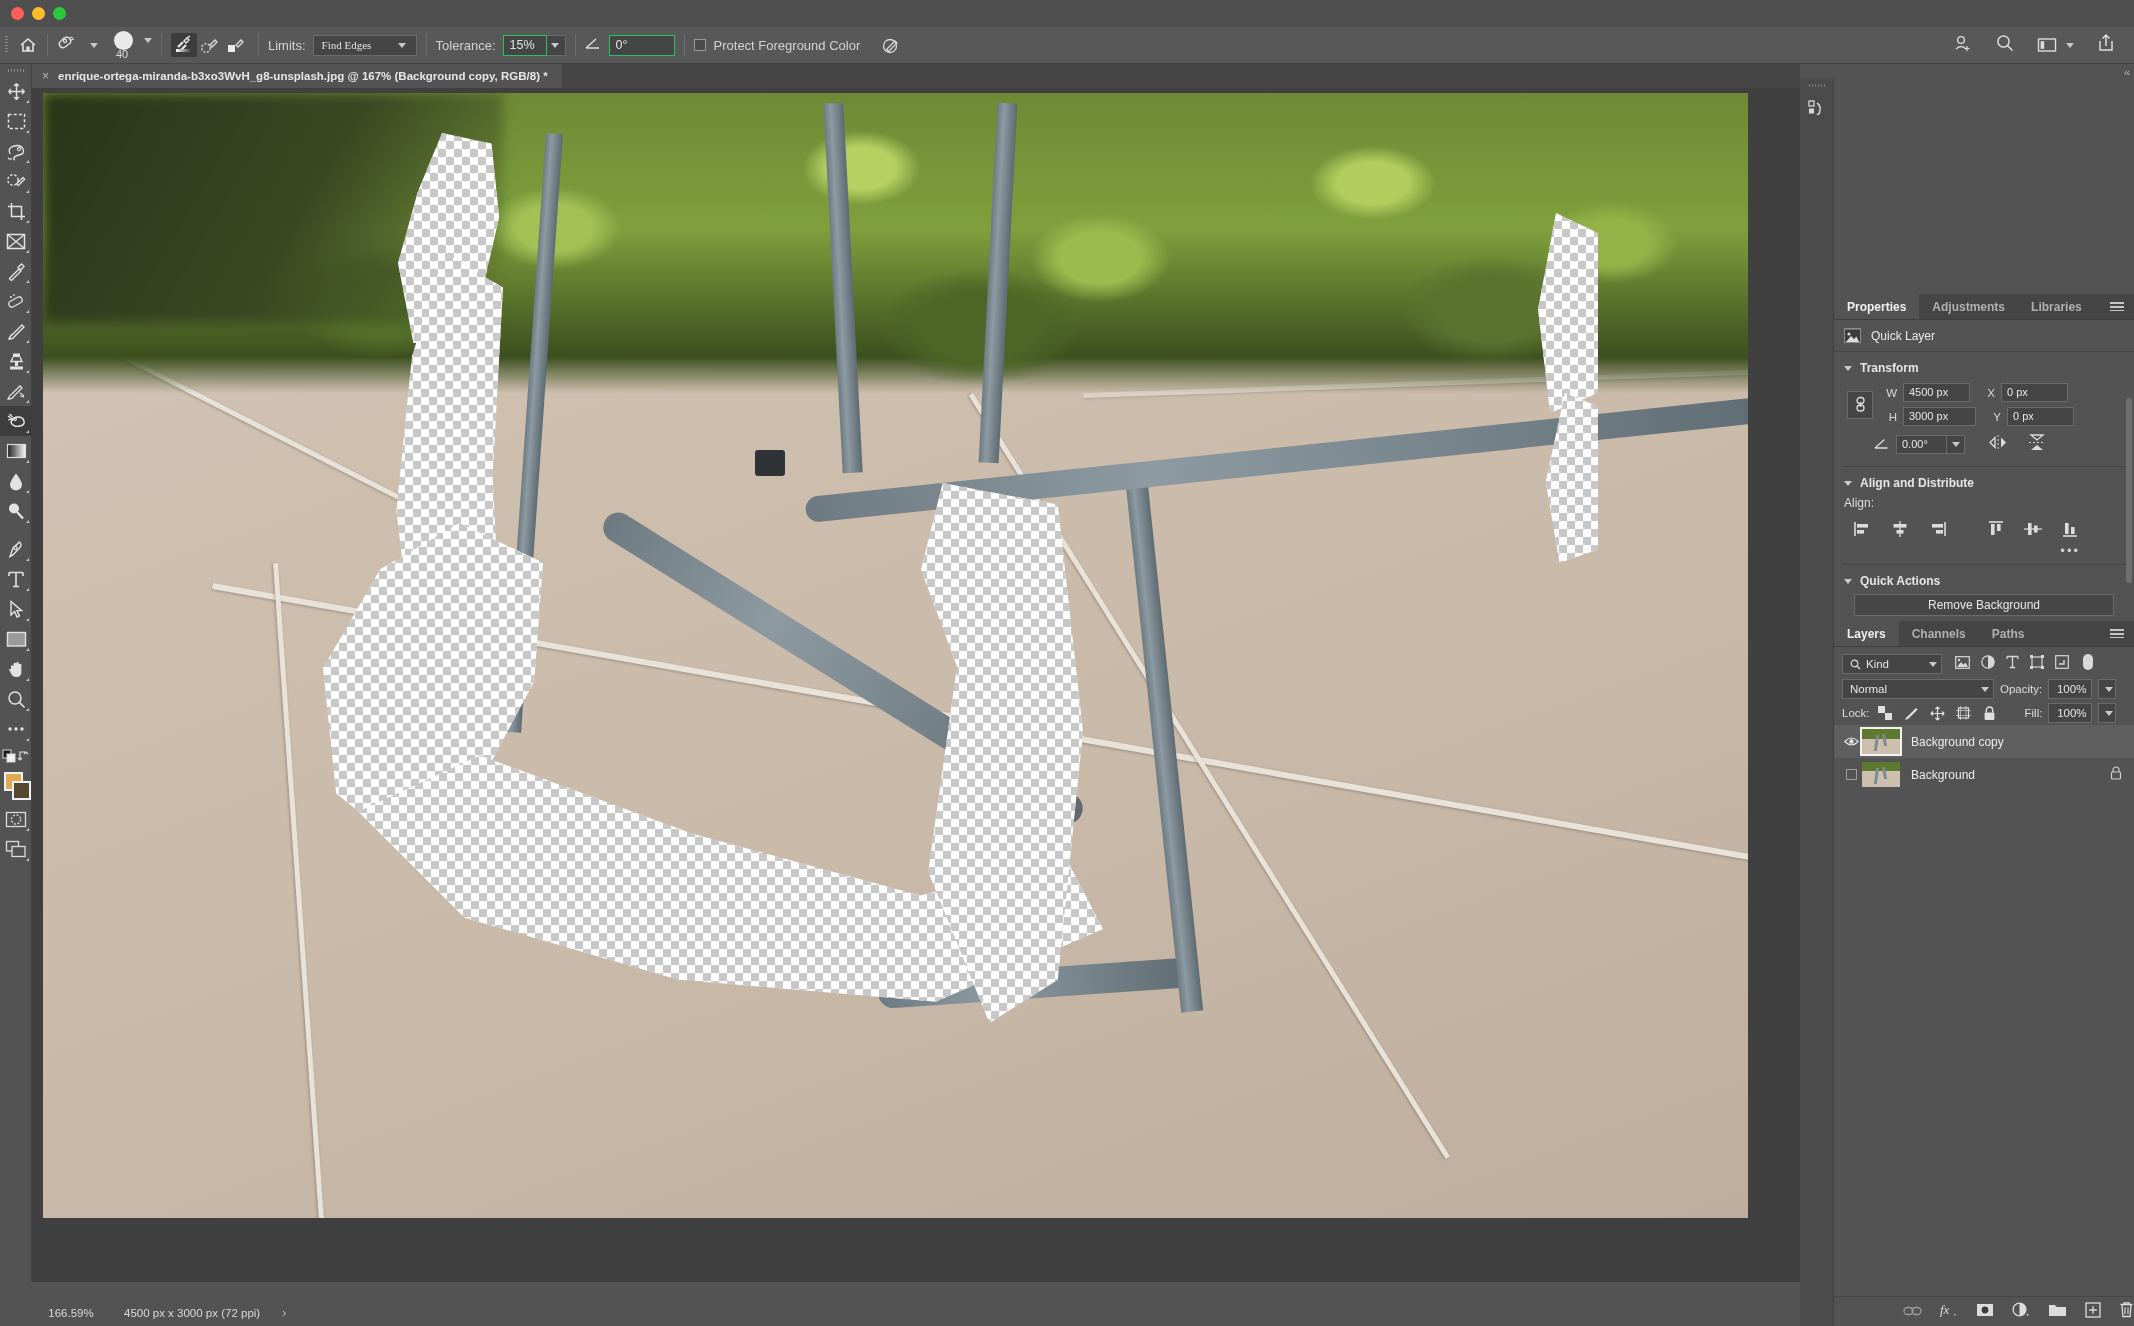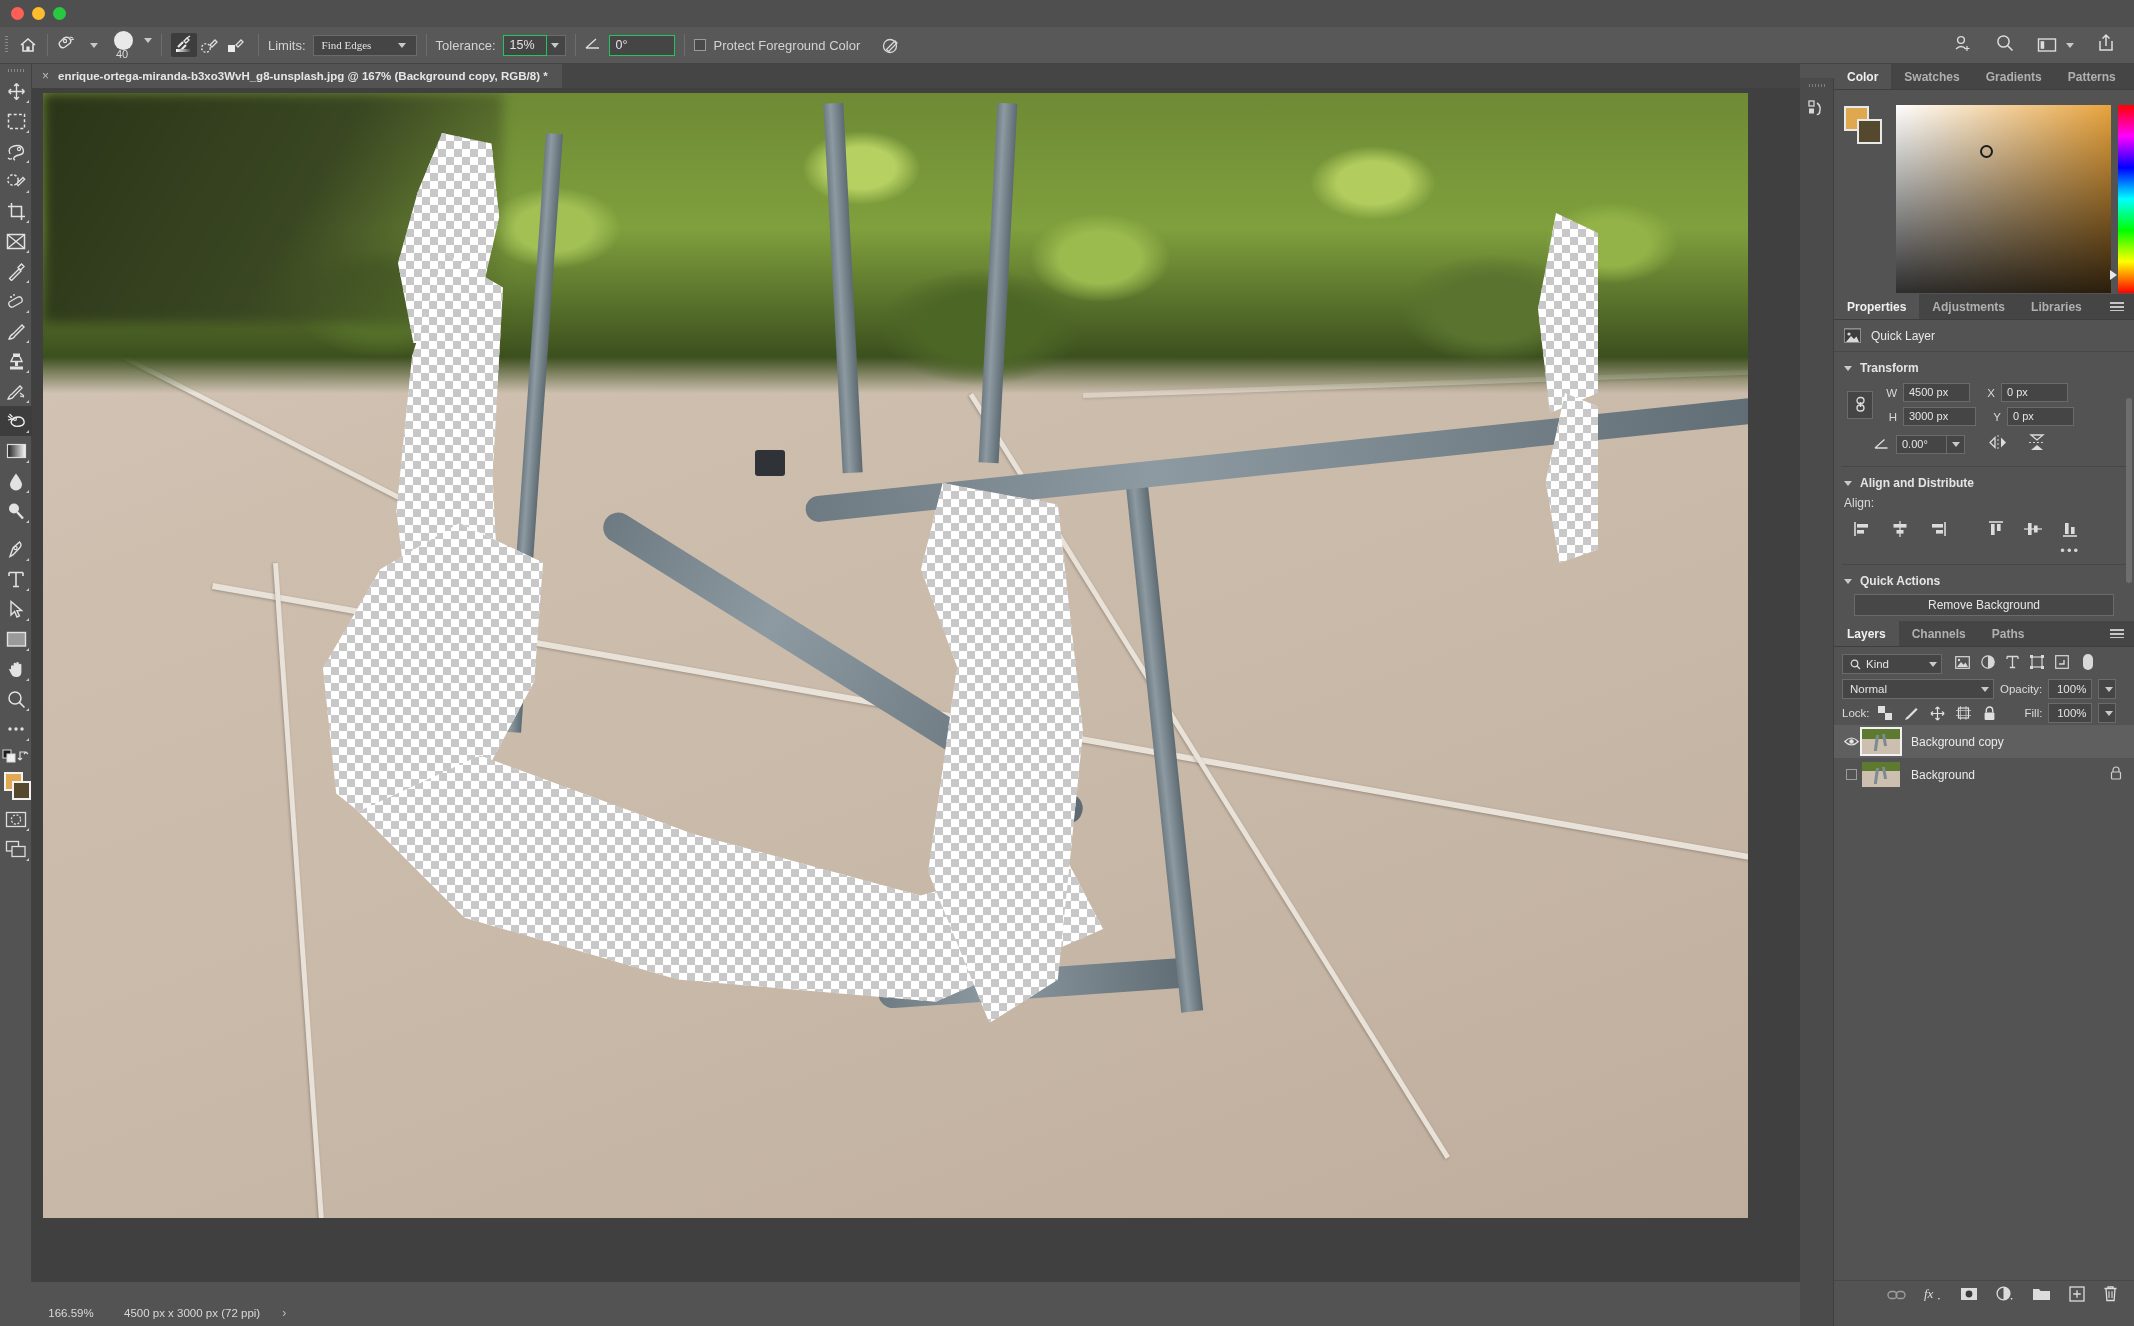--- a/index.html
+++ b/index.html
@@ -179,22 +179,22 @@
     color:#e4e4e4; }
   .lock-ico{ width:15px;height:15px;display:flex;align-items:center;justify-content:center;}
   .layer{ height:33px; display:flex; align-items:center; padding-left:6px; }
   .layer.on{ background:#5f5f5f; }
   .eye{ width:22px; display:flex; align-items:center; justify-content:center; }
   .eyebox{ width:11px;height:11px;border:1px solid #9c9c9c; }
   .lthumb{ width:38px;height:25px; margin-right:11px; position:relative; overflow:hidden;
     background:#cdbfb0; }
   .lthumb.selected{ outline:2px solid #f2f2f2; outline-offset:0; }
   .lname{ font-size:12px; color:#eaeaea; }
-  #layers-bottom{ position:absolute; left:0; bottom:16px; width:300px; height:30px;
-    display:flex; align-items:center; justify-content:flex-end; gap:18px; padding-right:16px;
+  #layers-bottom{ position:absolute; left:0; bottom:0; width:300px; height:30px;
+    display:flex; align-items:center; justify-content:flex-end; gap:18px; 
     border-top:1px solid #474747; }
   .divider{ height:1px; background:#474747; }
   .minithumb{ position:absolute; inset:0;
     background:
       linear-gradient(to bottom,#5e7a31 0 38%, #cdbfb0 38% 100%); }
   .minithumb:after{ content:""; position:absolute; left:34%; top:22%; width:9%; height:62%;
     background:#7d8a91; transform:skewX(-8deg); }
   .minithumb:before{ content:""; position:absolute; left:56%; top:18%; width:8%; height:48%;
     background:#7d8a91; transform:skewX(10deg); }
 </style>
@@ -629,40 +629,20 @@
       </div>
     <div class="ci">
       <svg width="22" height="22" viewBox="0 0 22 22">
           <rect x="3" y="3" width="5" height="5" fill="none" stroke="#d6d6d6" stroke-width="1.3"></rect>
           <rect x="3" y="10.5" width="5" height="5" fill="#d6d6d6"></rect>
           <path d="M11 5 q5 3 2 11 M13 16 l-2.2.6 M13 16 l1-2" fill="none" stroke="#d6d6d6" stroke-width="1.5"></path>
         </svg>
     </div>
   </div>
 
-  <div class="panel" id="colorpanel">
-    <div class="ptabs">
-      <div class="ptab on">Color</div>
-      <div class="ptab">Swatches</div>
-      <div class="ptab">Gradients</div>
-      <div class="ptab">Patterns</div>
-      <div class="pmenu"></div>
-    </div>
-    <div id="colorbody">
-      <div id="cp-swatches">
-        <span id="cp-fg"></span>
-        <span id="cp-bg"></span>
-      </div>
-      <div id="cp-field">
-        <span id="cp-ring"></span>
-      </div>
-      <div id="cp-hue"></div>
-      <div id="cp-huemark"></div>
-    </div>
-  </div>
 
   <div class="panel" id="propspanel">
     <div class="ptabs">
       <div class="ptab on">Properties</div>
       <div class="ptab">Adjustments</div>
       <div class="ptab">Libraries</div>
       <div class="pmenu">
           <i></i>
         </div>
     </div>

